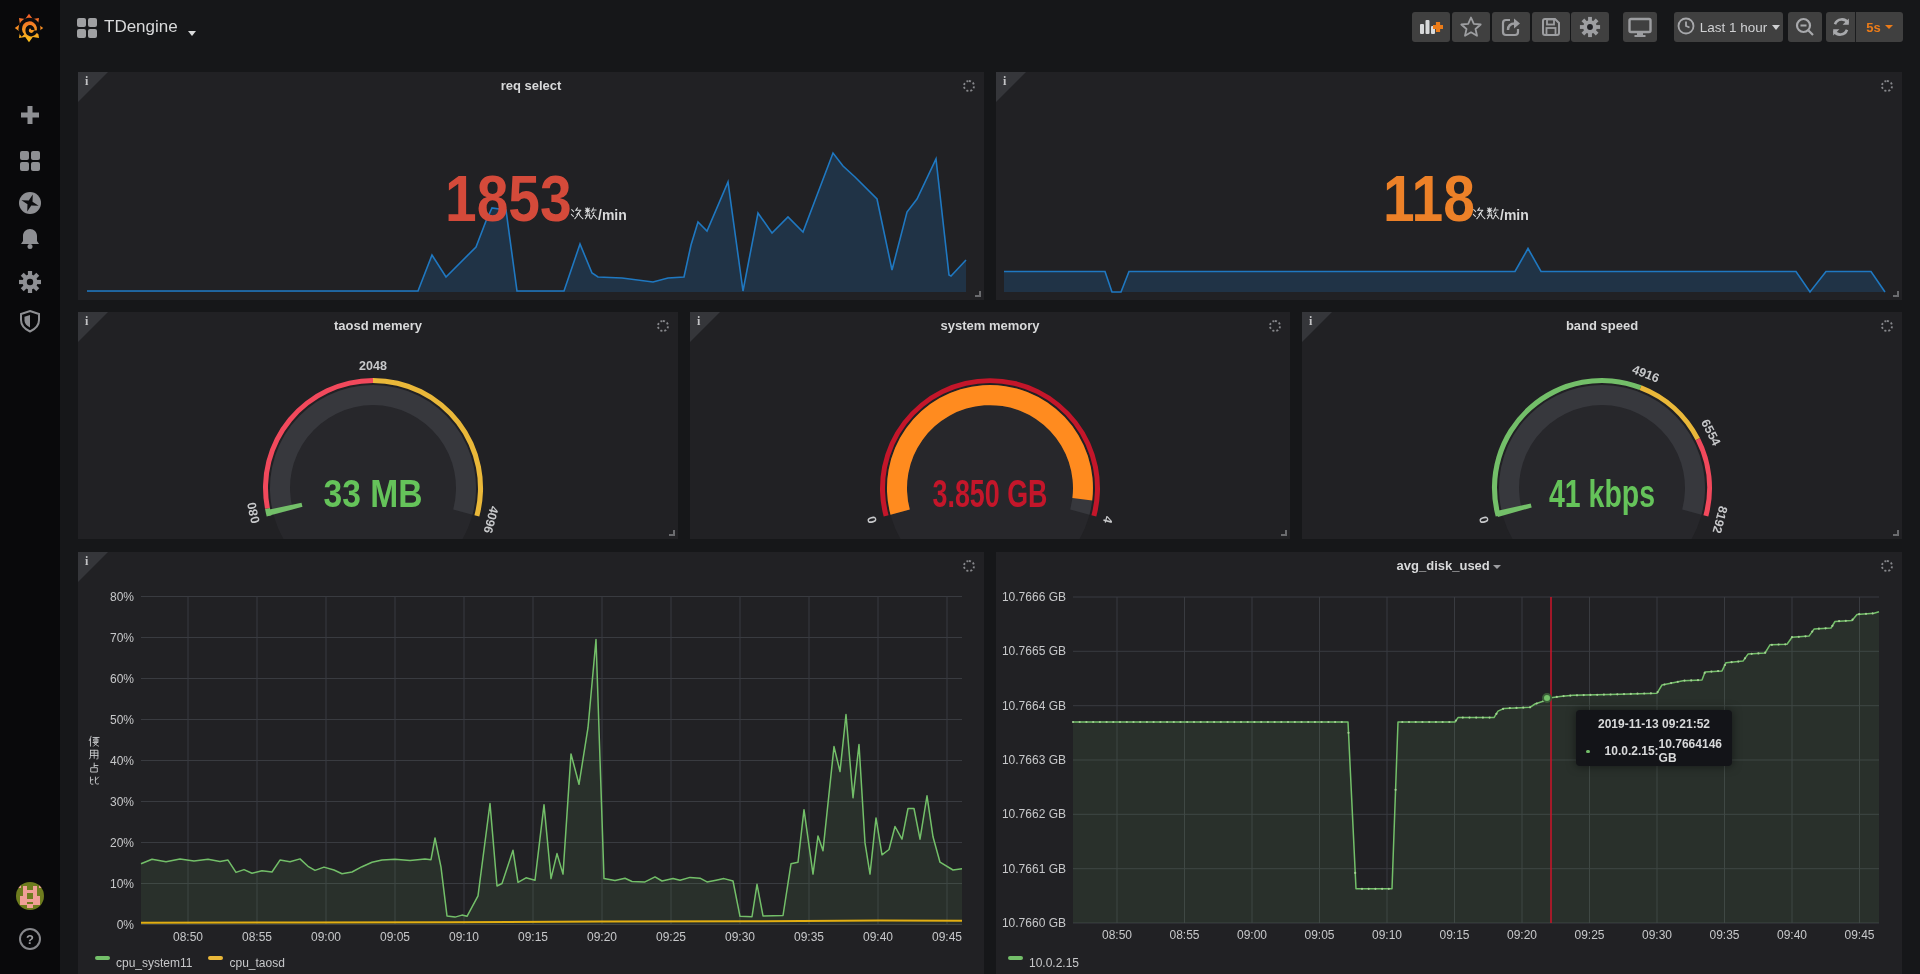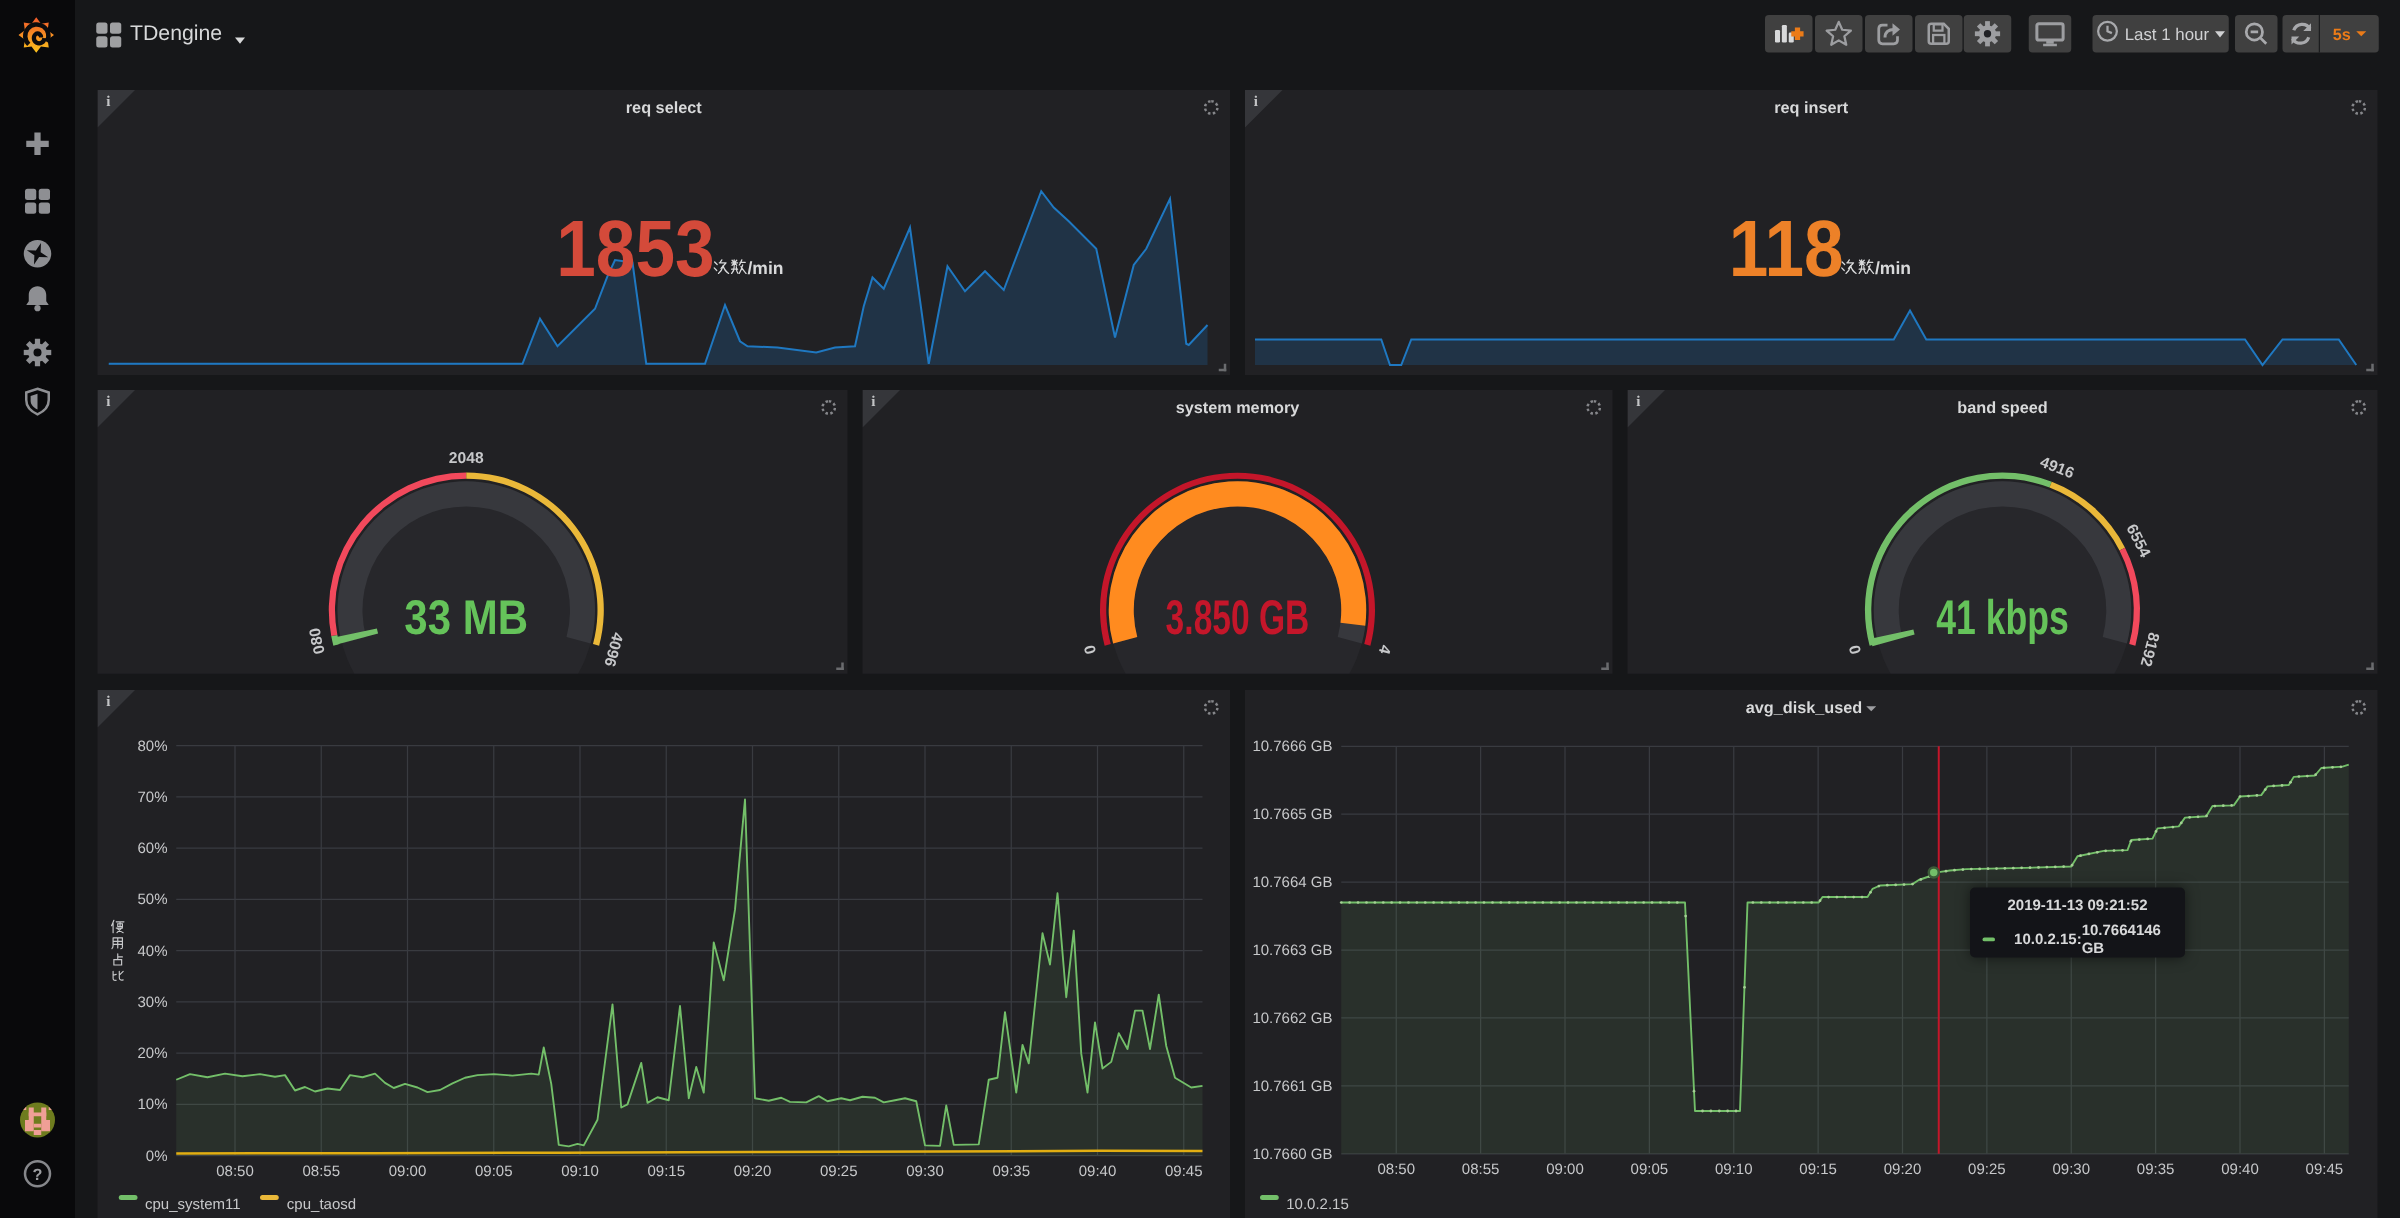--- a/index.html
+++ b/index.html
@@ -218,21 +218,20 @@
           <path d="M5,10 C5,14 4,16 2,18 M2,13 H9 M7.5,10 C7.5,14 8,16 9.5,18" stroke="#d8d9da" stroke-width="1.5" stroke-linecap="round" fill="none"></path>
           <path d="M14,2 C13,5 12,7 11,8 M12,5 H18 M15,8 C14,12 13,15 11,18 M13,10 C15,13 17,16 19,18" stroke="#d8d9da" stroke-width="1.5" stroke-linecap="round" fill="none"></path>
         </g>
       </g>
       <text x="28" y="16.5" style="font:700 14px 'Liberation Sans',sans-serif" fill="#d8d9da">/min</text>
     </svg>
 </div>
 <div class="panel" style="left:996px;top:72px;width:906px;height:228px">
     <div class="icorner"></div>
     <div class="iletter">i</div>
-    <div class="ptitle">req insert</div>
     <div class="spin"></div>
     <div class="rsz"></div>
 <svg style="position:absolute;left:0;top:0" width="906" height="228" viewBox="0 0 906 228">
 <polygon points="8.0,199.5 109.0,199.5 116.0,220.0 125.0,220.0 133.0,199.5 519.0,199.5 532.0,176.5 545.0,199.5 800.0,199.5 814.0,220.0 830.0,199.5 875.0,199.5 889.0,220.0 889.0,220.0 8.0,220.0" fill="rgba(31,120,193,0.22)"></polygon>
       <polyline points="8.0,199.5 109.0,199.5 116.0,220.0 125.0,220.0 133.0,199.5 519.0,199.5 532.0,176.5 545.0,199.5 800.0,199.5 814.0,220.0 830.0,199.5 875.0,199.5 889.0,220.0" fill="none" stroke="#1f78c1" stroke-width="1.6"></polyline>
 </svg>
 <svg style="position:absolute;left:372px;top:88px" width="160" height="70">
       <text transform="translate(15,61) scale(0.89,1)" style="font:700 64px 'Liberation Sans',sans-serif" fill="#ed8128">118</text>
     </svg>
 <svg style="position:absolute;left:476px;top:131px" width="64" height="20" viewBox="0 0 64 20">
@@ -245,20 +244,21 @@
           <path d="M5,10 C5,14 4,16 2,18 M2,13 H9 M7.5,10 C7.5,14 8,16 9.5,18" stroke="#d8d9da" stroke-width="1.5" stroke-linecap="round" fill="none"></path>
           <path d="M14,2 C13,5 12,7 11,8 M12,5 H18 M15,8 C14,12 13,15 11,18 M13,10 C15,13 17,16 19,18" stroke="#d8d9da" stroke-width="1.5" stroke-linecap="round" fill="none"></path>
         </g>
       </g>
       <text x="28" y="16.5" style="font:700 14px 'Liberation Sans',sans-serif" fill="#d8d9da">/min</text>
     </svg>
 </div>
 <div class="panel" style="left:78px;top:312px;width:600px;height:227px">
     <div class="icorner"></div>
     <div class="iletter">i</div>
+    <div class="ptitle">taosd memery</div>
     <div class="spin"></div>
     <div class="rsz"></div>
 <svg style="position:absolute;left:0;top:0" width="600" height="227" viewBox="0 0 600 227">
       <circle cx="295" cy="176" r="103" fill="#27272b"></circle>
       <path d="M195.5,202.7 A103,103 0 1 1 394.5,202.7 L375.2,197.5 A83,83 0 1 0 214.8,197.5 Z" fill="#37383d"></path>
       <path d="M188.7,204.5 A110,110 0 0 1 187.0,196.8 L191.9,195.9 A105,105 0 0 0 193.6,203.2 Z" fill="#73bf69"></path>
       <path d="M187.0,196.8 A110,110 0 0 1 295.0,66.0 L295.0,71.0 A105,105 0 0 0 191.9,195.9 Z" fill="#f2495c"></path>
       <path d="M295.0,66.0 A110,110 0 0 1 401.3,204.5 L396.4,203.2 A105,105 0 0 0 295.0,71.0 Z" fill="#eab839"></path>
       <path d="M190.6,203.8 A108,108 0 0 1 189.2,197.9 L223.5,190.8 A73,73 0 0 0 224.5,194.8 Z" fill="#73bf69"></path>
       <text transform="translate(177.2,207.6) rotate(-105)" text-anchor="middle" dominant-baseline="central" class="glab">0</text>
@@ -532,21 +532,21 @@
       <circle cx="836.4" cy="73.8" r="1.1" fill="#a3d093"></circle>
       <circle cx="843.1" cy="69.2" r="1.1" fill="#a3d093"></circle>
       <circle cx="849.8" cy="68.8" r="1.1" fill="#a3d093"></circle>
       <circle cx="856.5" cy="67.7" r="1.1" fill="#a3d093"></circle>
       <circle cx="863.2" cy="62.2" r="1.1" fill="#a3d093"></circle>
       <circle cx="870.0" cy="61.8" r="1.1" fill="#a3d093"></circle>
       <circle cx="876.7" cy="61.4" r="1.1" fill="#a3d093"></circle>
       <line x1="555" y1="45" x2="555" y2="371" stroke="#c4162a" stroke-width="1.6"></line>
       <circle cx="551" cy="146" r="4" fill="#73bf69" stroke="#3b5c38" stroke-width="2"></circle>
     </svg>
-<div style="position:absolute;left:580px;top:158px;width:172px;height:56px;background:#131418;border-radius:4px;box-shadow:0 0 10px rgba(0,0,0,0.5);font-size:12px;color:#d8d9da;padding:7px 10px">
+<div style="position:absolute;left:580px;top:158px;width:156px;height:56px;background:#131418;border-radius:4px;box-shadow:0 0 10px rgba(0,0,0,0.5);font-size:12px;color:#d8d9da;padding:7px 10px">
       <div style="text-align:center;font-weight:700">2019-11-13 09:21:52</div>
       <div style="margin-top:6px;display:flex;align-items:center">
         <span class="dash" style="background:#73bf69;width:12px;height:3px"></span>
         <span style="margin-left:15px;font-weight:700">10.0.2.15:</span>
         <span style="margin-left:auto;font-weight:700">10.7664146 GB</span>
       </div>
     </div>
 <div class="leg" style="left:12px;top:404px"><span class="dash" style="background:#73bf69"></span>10.0.2.15</div>
 </div>
 </body></html>

